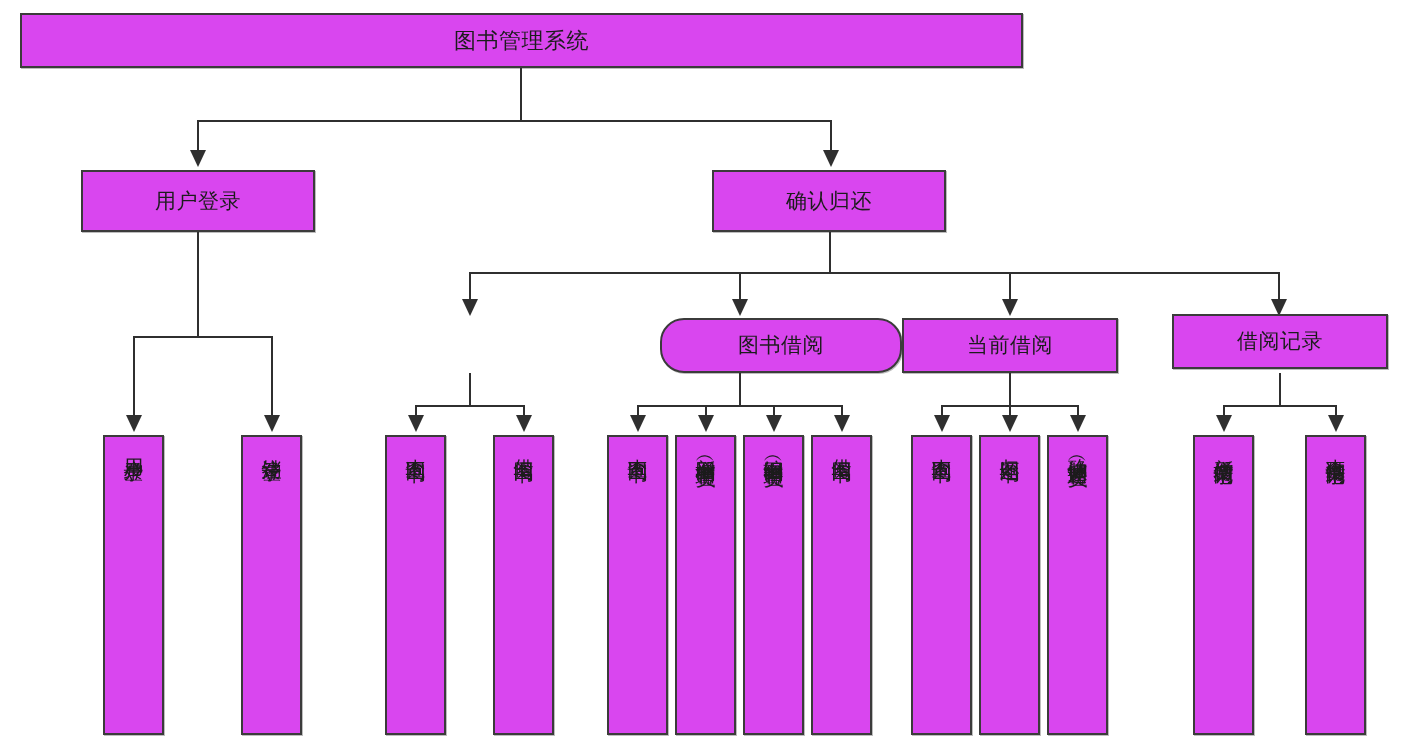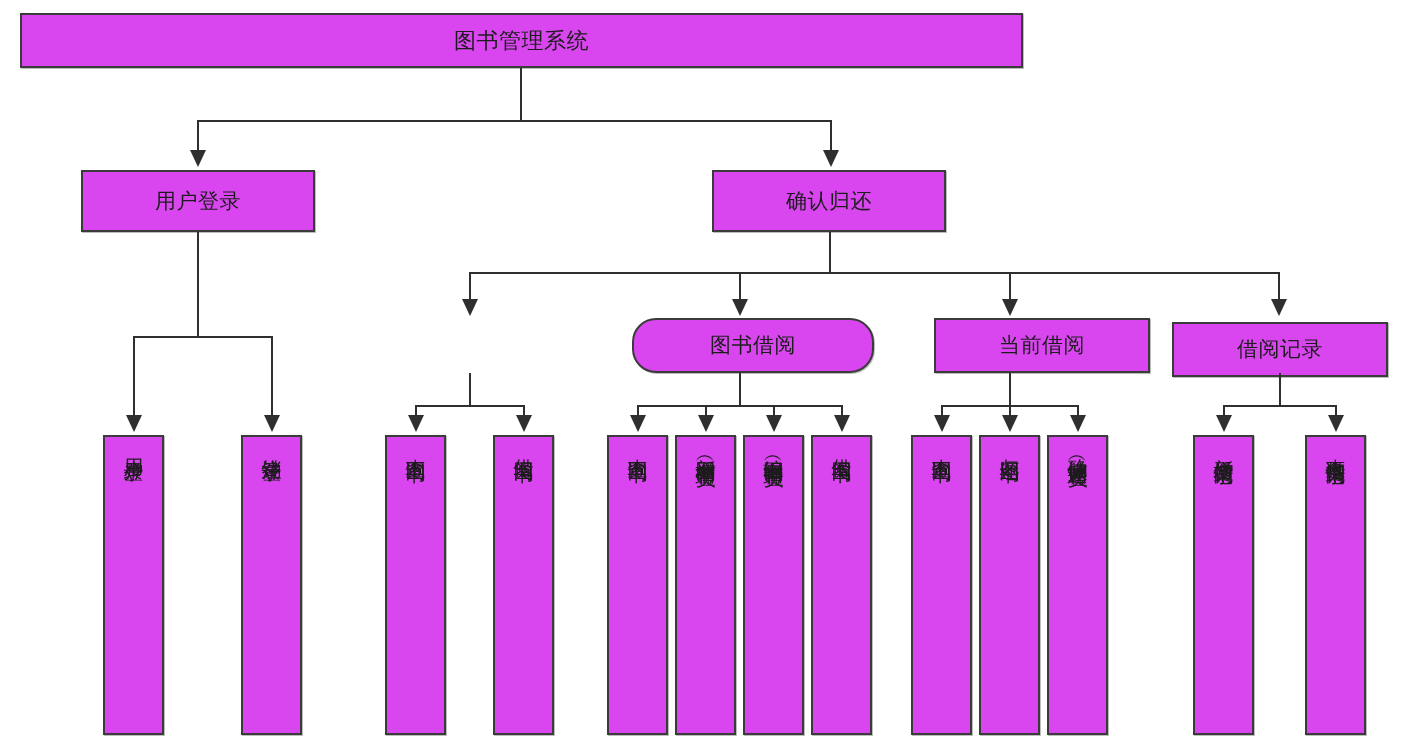--- a/index.html
+++ b/index.html
@@ -119,27 +119,27 @@
   <div class="hline" style="left:469px; top:272px; width:810px;"></div>
   <div class="vline" style="left:469px; top:272px; height:29px;"></div>
   <div class="arrow" style="left:462px; top:299px;"></div>
   <div class="vline" style="left:739px; top:272px; height:29px;"></div>
   <div class="arrow" style="left:732px; top:299px;"></div>
   <div class="vline" style="left:1009px; top:272px; height:29px;"></div>
   <div class="arrow" style="left:1002px; top:299px;"></div>
   <div class="vline" style="left:1278px; top:272px; height:29px;"></div>
   <div class="arrow" style="left:1271px; top:299px;"></div>
 
-  <div class="node horiz" style="left:632px; top:318px; width:242px; height:55px;border-radius:24px;">
+  <div class="node horiz" style="left:660px; top:318px; width:242px; height:55px;border-radius:24px;">
     <span class="label">图书借阅</span>
   </div>
-  <div class="node horiz" style="left:902px; top:318px; width:216px; height:55px;margin-left:32px;">
+  <div class="node horiz" style="left:902px; top:318px; width:216px; height:55px;">
     <span class="label">当前借阅</span>
   </div>
-  <div class="node horiz" style="left:1172px; top:322px; width:216px; height:55px;">
+  <div class="node horiz" style="left:1172px; top:314px; width:216px; height:55px;">
     <span class="label">借阅记录</span>
   </div>
 
   <div class="vline" style="left:469px; top:373px; height:33px;"></div>
   <div class="hline" style="left:415px; top:405px; width:110px;"></div>
   <div class="vline" style="left:415px; top:405px; height:12px;"></div>
   <div class="arrow" style="left:408px; top:415px;"></div>
   <div class="vline" style="left:523px; top:405px; height:12px;"></div>
   <div class="arrow" style="left:516px; top:415px;"></div>
 

